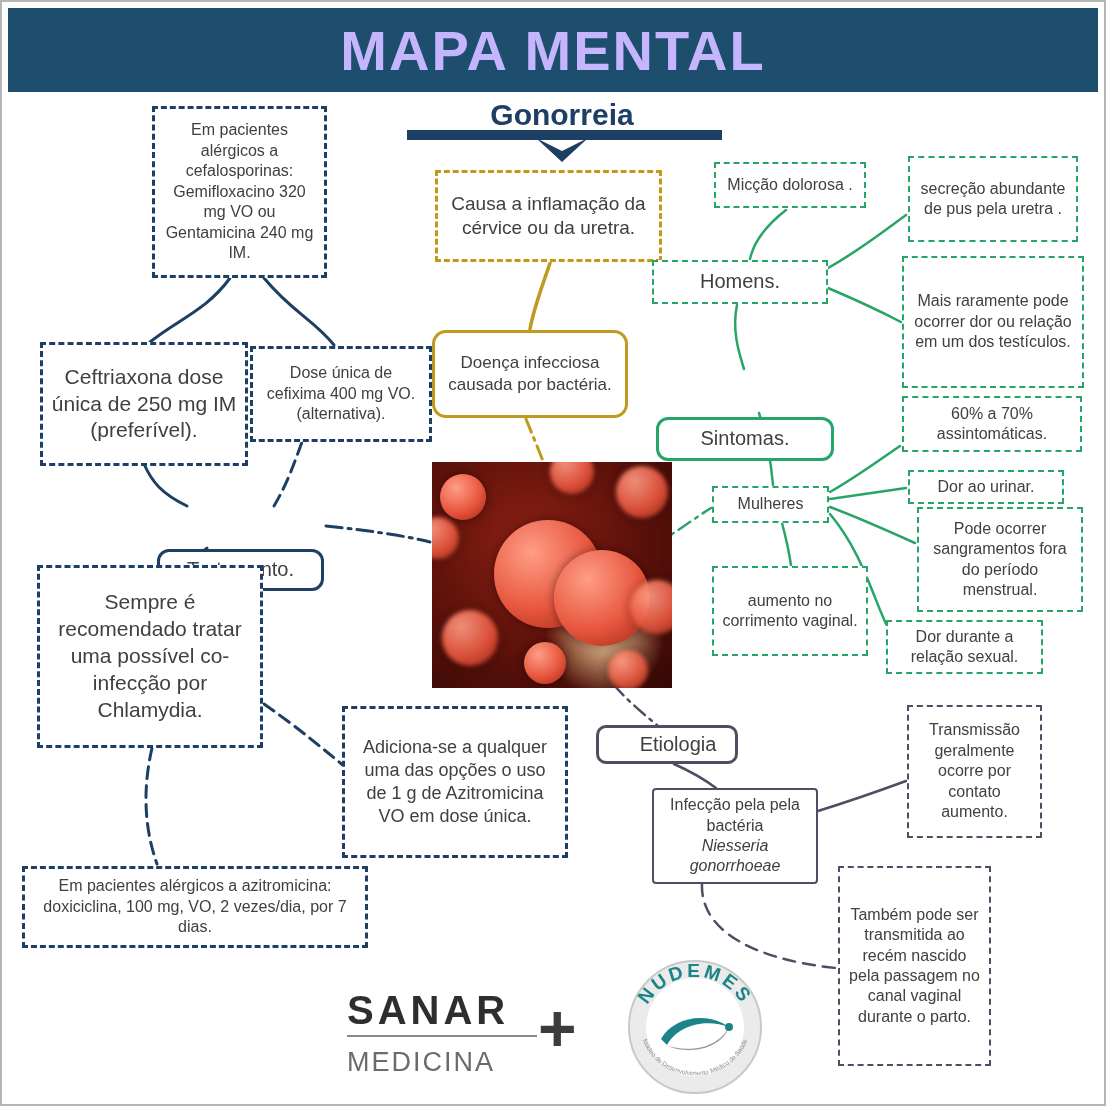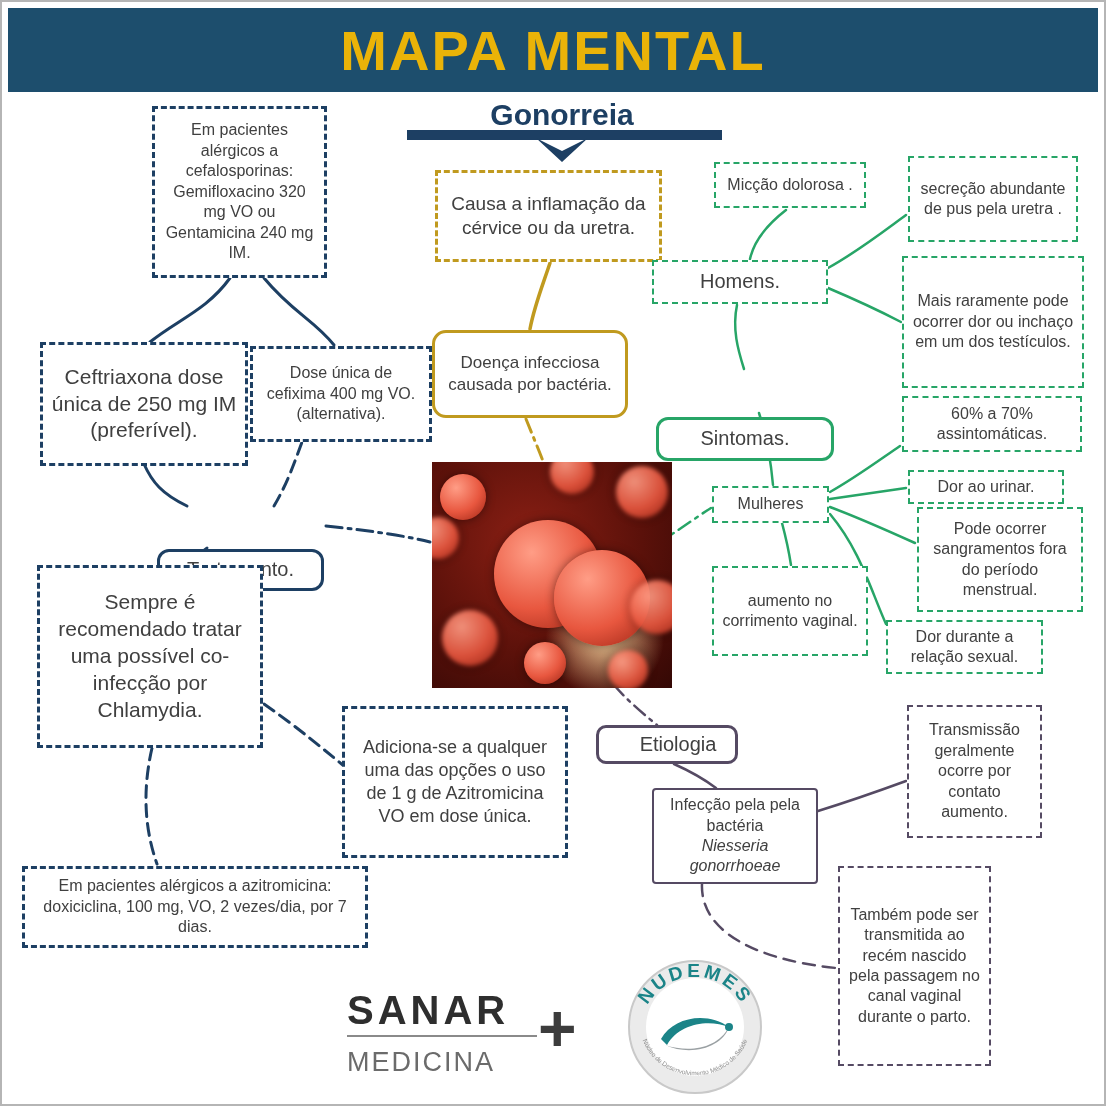--- a/index.html
+++ b/index.html
@@ -1,20 +1,20 @@
 <!DOCTYPE html>
 <html><head>
 <meta charset="utf-8">
 <style>
   html,body { margin:0; padding:0; background:#ffffff; font-family:"Liberation Sans", sans-serif; }
   .canvas { position:relative; width:1106px; height:1106px; background:#fff; border:2px solid #b5b5b5; box-sizing:border-box; overflow:hidden; }
 
   .header { position:absolute; left:6px; right:6px; top:6px; height:84px; background:#1d4e6d;
             display:flex; align-items:center; justify-content:center; z-index:3;
-            color:#eab308; font-size:56px; font-weight:bold; letter-spacing:2px; }
+            color:#c4b5fd; font-size:56px; font-weight:bold; letter-spacing:2px; }
 
   .topic-title { position:absolute; left:430px; top:96px; width:260px; text-align:center; z-index:3;
                  color:#1d3f63; font-size:30px; font-weight:bold; }
   .title-bar { position:absolute; left:405px; top:128px; width:315px; height:10px; background:#1d3f63; z-index:3; }
   .chevron-svg { position:absolute; left:528px; top:136px; z-index:3; }
 
   svg.lines { position:absolute; left:0; top:0; z-index:1; pointer-events:none; }
 
   .box { position:absolute; background:#fff; z-index:2; box-sizing:border-box;
          display:flex; align-items:center; justify-content:center; flex-direction:column;
@@ -103,21 +103,21 @@
   <div class="box dashed-navy fs21" style="left:35px; top:563px; width:226px; height:183px;">Sempre é recomendado tratar uma possível co-infecção por Chlamydia.</div>
   <div class="box dashed-navy fs18" style="left:340px; top:704px; width:226px; height:152px;">Adiciona-se a qualquer uma das opções o uso de 1 g de Azitromicina VO em dose única.</div>
   <div class="box dashed-navy" style="left:20px; top:864px; width:346px; height:82px;">Em pacientes alérgicos a azitromicina: doxiciclina, 100 mg, VO, 2 vezes/dia, por 7 dias.</div>
 
   <div class="box dashed-gold fs19" style="left:433px; top:168px; width:227px; height:92px;">Causa a inflamação da cérvice ou da uretra.</div>
   <div class="box solid-gold-round fs17" style="left:430px; top:328px; width:196px; height:88px;">Doença infecciosa causada por bactéria.</div>
 
   <div class="box dashed-green" style="left:712px; top:160px; width:152px; height:46px;">Micção dolorosa .</div>
   <div class="box dashed-green" style="left:906px; top:154px; width:170px; height:86px;">secreção abundante de pus pela uretra .</div>
   <div class="box dashed-green fs20" style="left:650px; top:258px; width:176px; height:44px;">Homens.</div>
-  <div class="box dashed-green" style="left:900px; top:254px; width:182px; height:132px;">Mais raramente pode ocorrer dor ou inchaço em um dos testículos.</div>
+  <div class="box dashed-green" style="left:900px; top:254px; width:182px; height:132px;">Mais raramente pode ocorrer dor ou relação em um dos testículos.</div>
   <div class="box solid-green-round fs20" style="left:654px; top:368px; width:178px; height:44px;margin-top:47px;">Sintomas.</div>
   <div class="box dashed-green" style="left:900px; top:394px; width:180px; height:56px;">60% a 70% assintomáticas.</div>
   <div class="box dashed-green" style="left:906px; top:468px; width:156px; height:34px;">Dor ao urinar.</div>
   <div class="box dashed-green" style="left:710px; top:484px; width:117px; height:37px;">Mulheres</div>
   <div class="box dashed-green" style="left:915px; top:505px; width:166px; height:105px;">Pode ocorrer sangramentos fora do período menstrual.</div>
   <div class="box dashed-green" style="left:710px; top:564px; width:156px; height:90px;">aumento no corrimento vaginal.</div>
   <div class="box dashed-green" style="left:884px; top:618px; width:157px; height:54px;">Dor durante a relação sexual.</div>
 
   <div class="box solid-purple-round fs20" style="left:594px; top:723px; width:142px; height:39px;padding-left:30px;">Etiologia</div>
   <div class="box dashed-purple" style="left:905px; top:703px; width:135px; height:133px;">Transmissão geralmente ocorre por contato aumento.</div>

